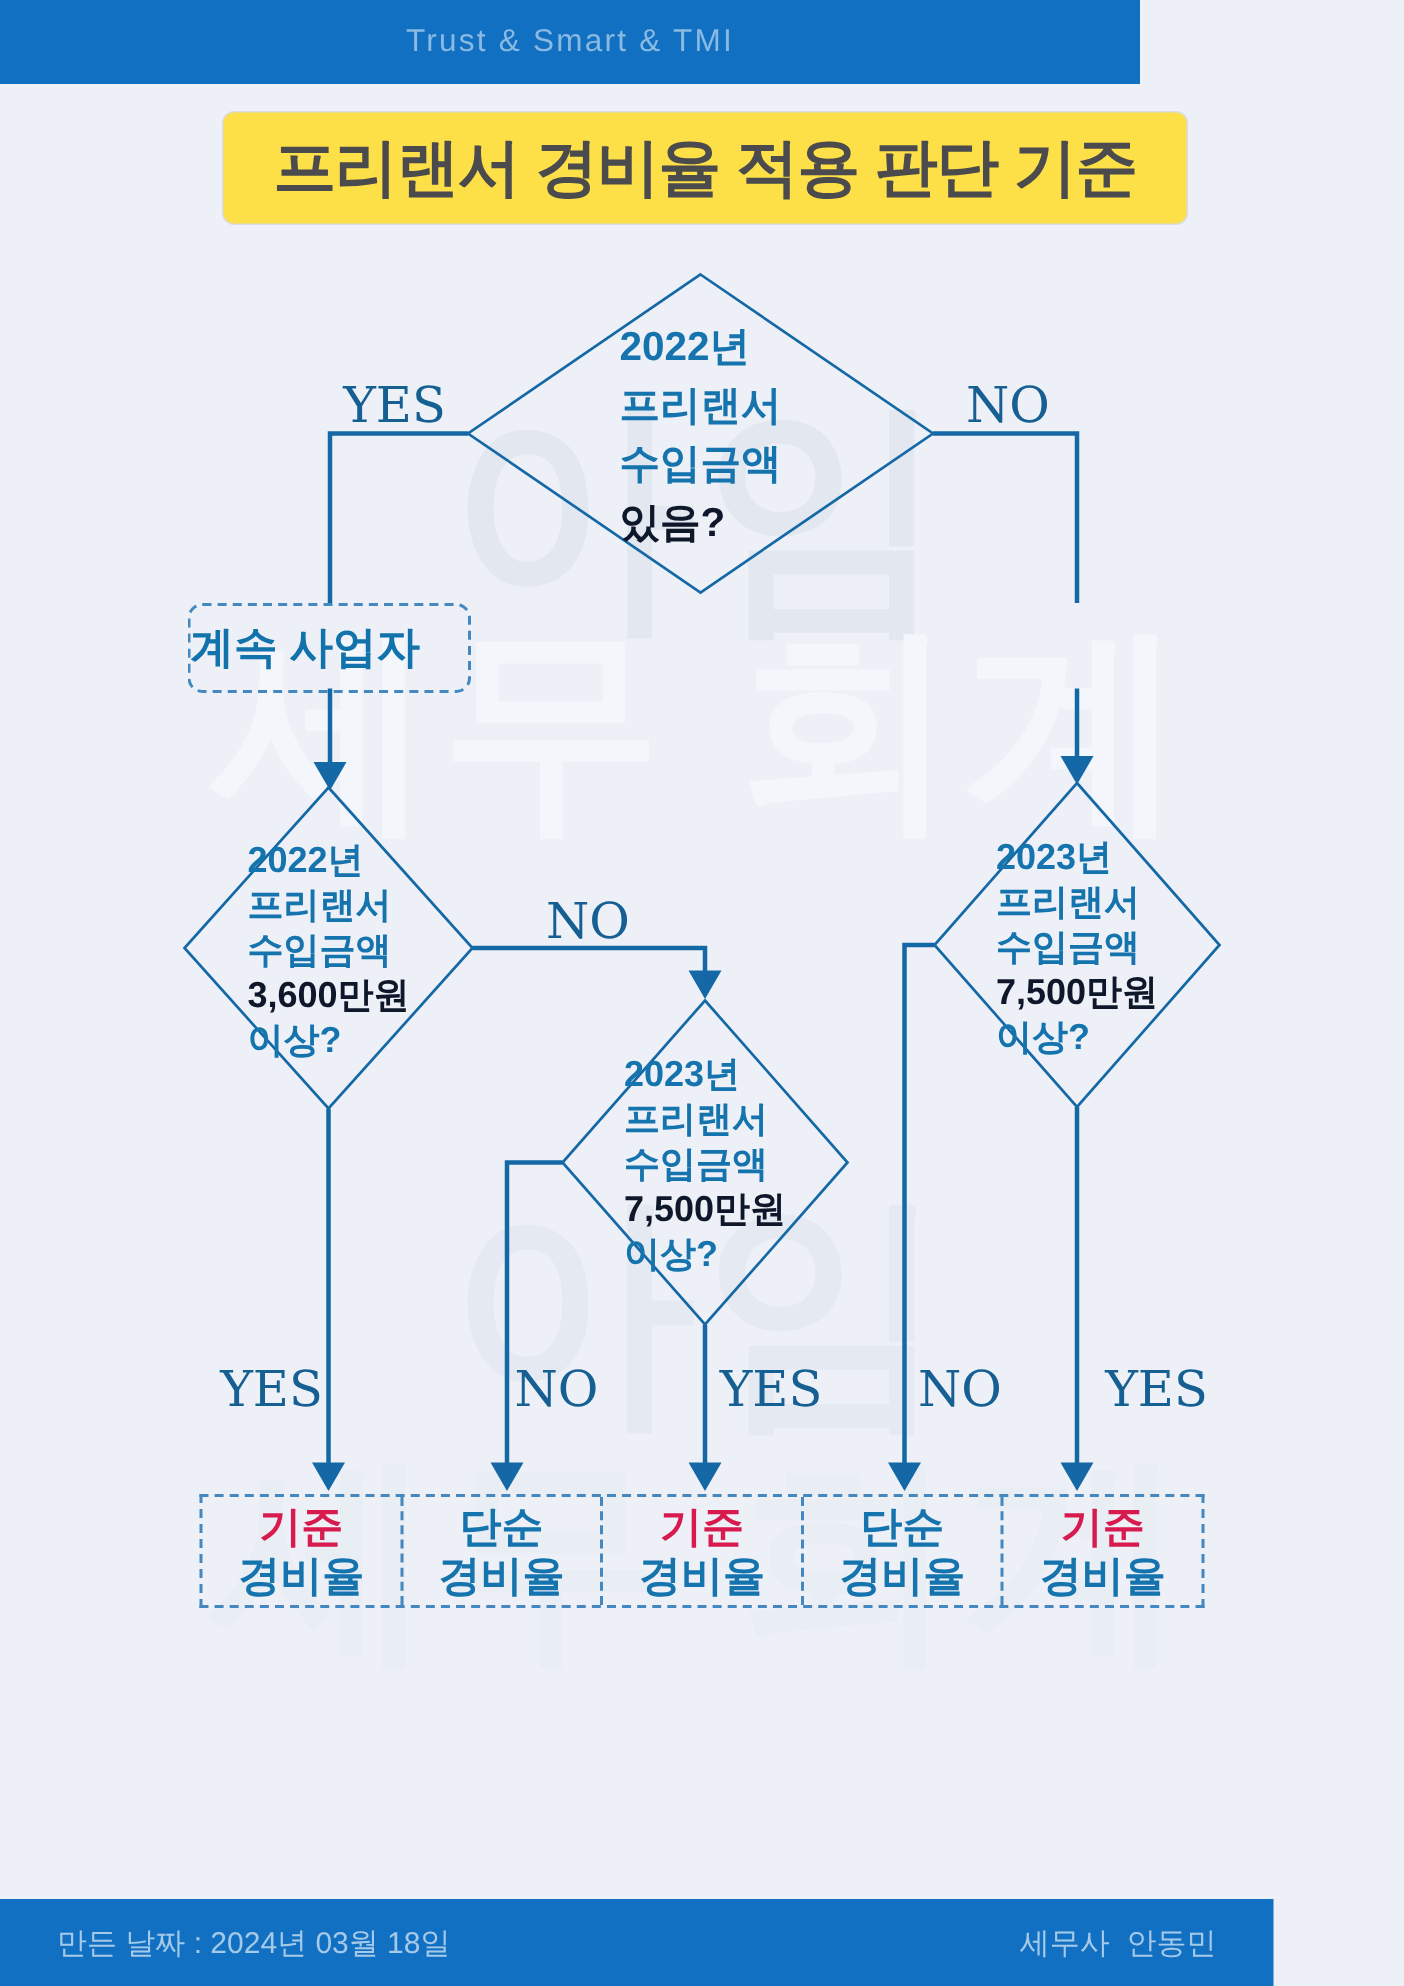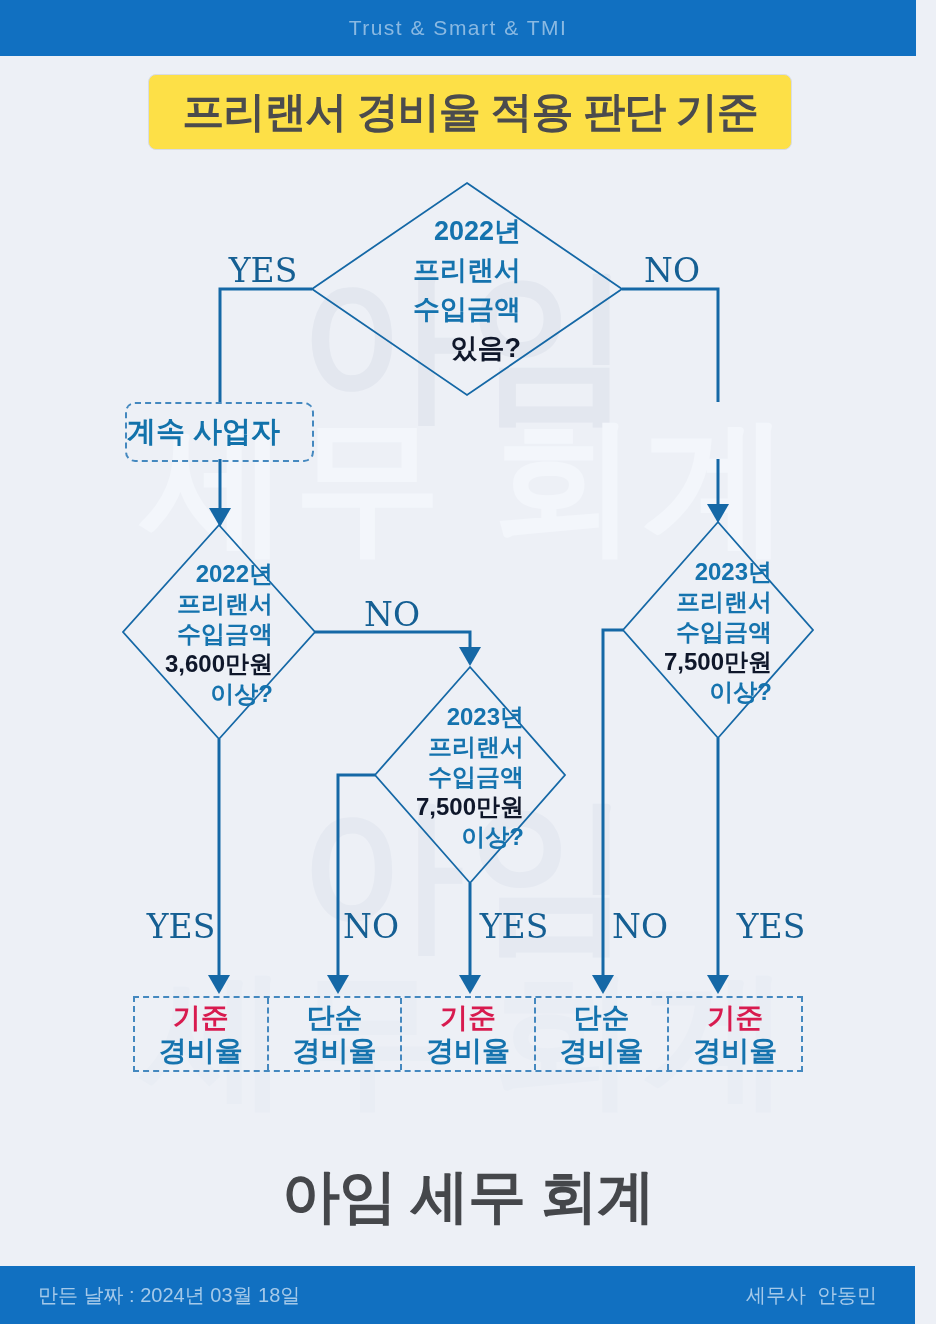--- a/index.html
+++ b/index.html
@@ -9,36 +9,36 @@
     font-family:"Liberation Sans",sans-serif;
   }
   
   .wm{position:absolute;left:468px;transform:translate(-50%,-50%);
       font-weight:800;white-space:nowrap;z-index:0;letter-spacing:4px;}
   .wm-1a{top:345px;font-size:165px;color:#e3e7ef;}
   .wm-1b{top:487px;font-size:148px;color:#f3f6fb;}
   .wm-2a{top:875px;font-size:165px;color:#e5e9f1;}
   .wm-2b{top:1040px;font-size:148px;color:#e9edf4;}
   
-  .topbar{position:absolute;left:0;top:0;width:916px;height:56px;background:#1170c1;
+  .topbar{position:absolute;left:0;top:0;width:760px;height:56px;background:#1170c1;
           display:flex;align-items:center;justify-content:center;z-index:3;}
   .topbar .tagline{color:#8ab9e2;font-size:21px;letter-spacing:1.5px;font-weight:400;}
-  .bottombar{position:absolute;left:0;top:1266px;width:915px;height:58px;background:#1170c1;
+  .bottombar{position:absolute;left:0;top:1266px;width:849px;height:58px;background:#1170c1;
           display:flex;align-items:center;justify-content:space-between;
           box-sizing:border-box;padding:11px 38px;z-index:3;text-align:right;}
   .bottombar span{color:#a5c9e9;font-size:20px;white-space:pre;}
   
   .title-box{position:absolute;left:148px;top:74px;width:642px;height:74px;
           background:#fde047;border:1px solid #d8dce4;border-radius:8px;
           display:flex;align-items:center;justify-content:center;z-index:3;}
   .title-box .title-text{font-size:42px;font-weight:800;color:#4b4b4d;letter-spacing:-1px;}
   
   .flow-svg{position:absolute;left:0;top:0;z-index:1;}
   
-  .node-text{position:absolute;transform:translate(-50%,-50%);text-align:right;
+  .node-text{position:absolute;transform:translate(-50%,-50%);text-align:left;
           z-index:2;white-space:nowrap;}
   .root-text{left:467px;top:290px;font-size:27px;font-weight:700;line-height:39px;color:#1573ae;}
   .d-text{font-size:24px;font-weight:700;line-height:30px;color:#1573ae;}
   .d-left{left:219px;top:634px;}
   .d-mid{left:470px;top:777px;}
   .d-right{left:718px;top:632px;}
   .hl{color:#0f172a;}
   .yn{position:absolute;transform:translate(-50%,-50%);z-index:2;
       font-family:"DejaVu Serif",serif;font-weight:400;font-size:33px;color:#155f93;}
   .yn-root-yes{left:263px;top:270px;}
@@ -174,20 +174,19 @@
     <div class="result-cell">
       <span>단순</span>
       <span>경비율</span>
     </div>
     <div class="result-cell">
       <span class="result-em">기준</span>
       <span>경비율</span>
     </div>
   </div>
 
-  <div class="brand-line">아임 세무 회계</div>
 
   <div class="bottombar">
     <span>만든 날짜 : 2024년 03월 18일</span>
     <span>세무사  안동민</span>
   </div>
 
 </div>
 
 </body></html>

